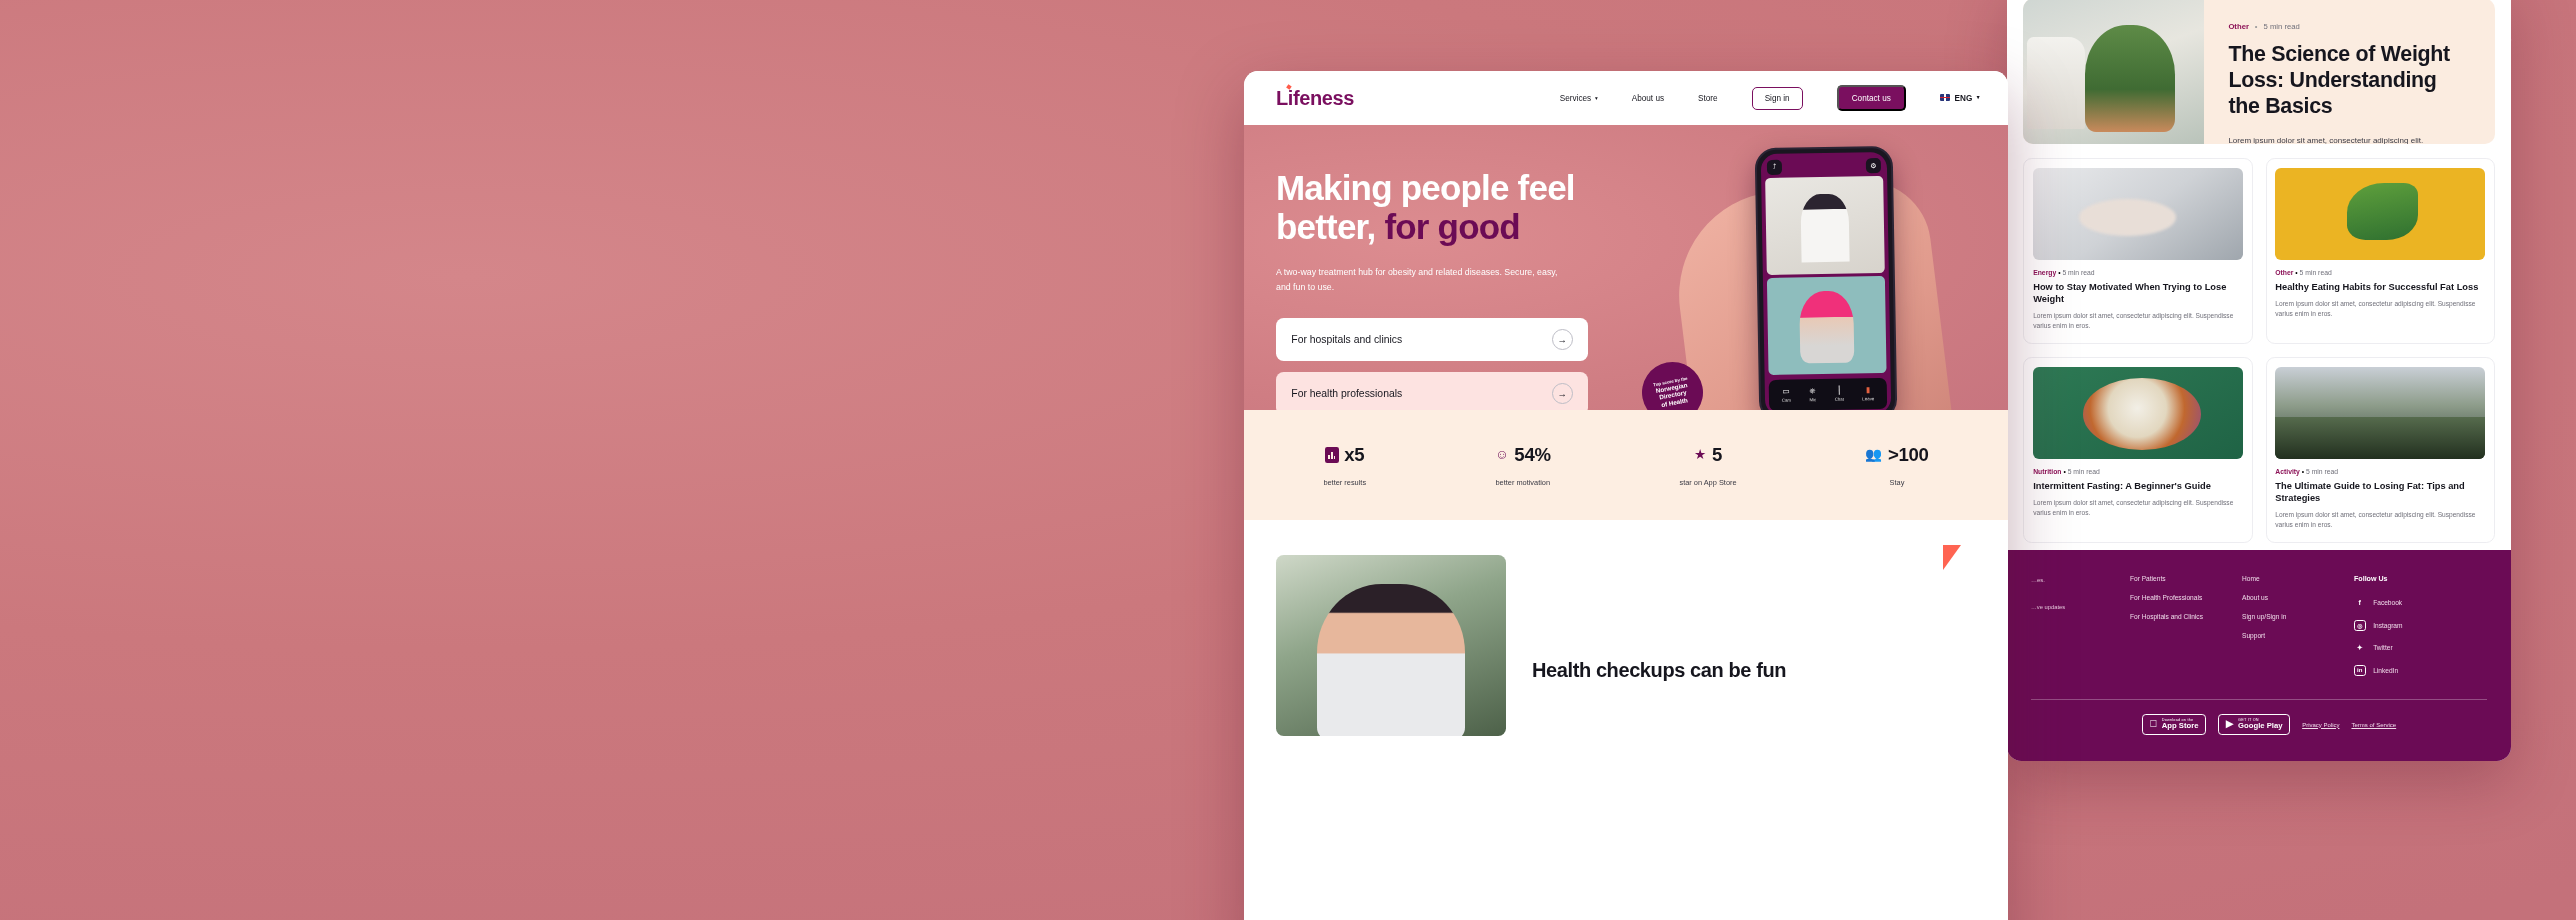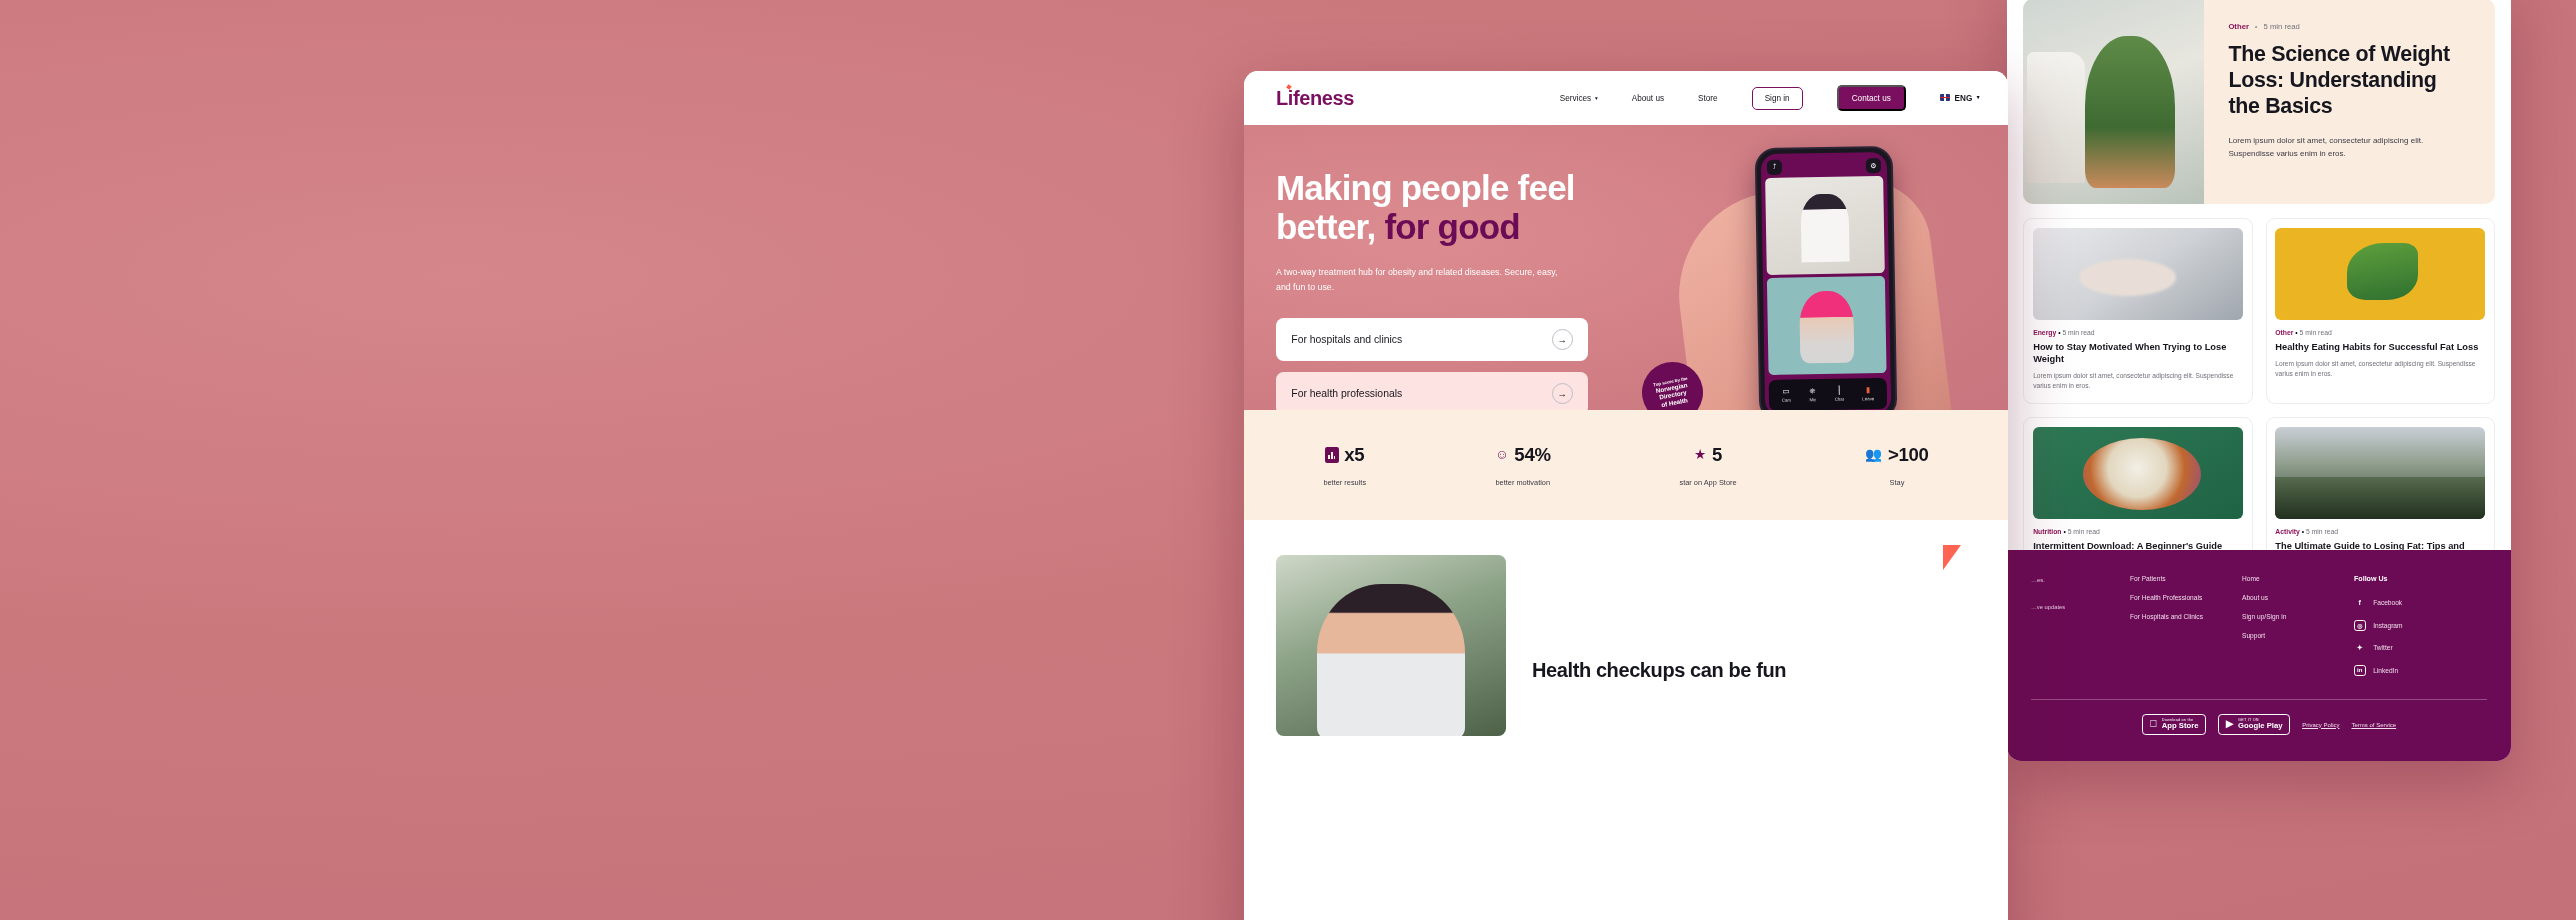--- a/index.html
+++ b/index.html
@@ -33,21 +33,21 @@
     background:#ffffff;
     border-radius:14.2px;
     box-shadow:0 22px 60px rgba(90,20,45,0.30);
     overflow:hidden;
   }
   .featured {
     margin:21px 16.4px 0 16.4px;
     background:#fbece0;
     border-radius:10px;
     display:flex; overflow:hidden;
-    height:205px;
+    height:145px;
   }
   .featured-img {
     width:181px; flex:none;
     background:linear-gradient(160deg,#cfd6d2 0%,#e7e6df 45%,#b9c3ba 100%);
     position:relative;
   }
   .featured-img::before {
     content:""; position:absolute; left:34%; top:18%;
     width:50%; height:74%;
     background:linear-gradient(180deg,#5e8b47 0%,#3f6b33 60%,#c98a5c 100%);
@@ -337,21 +337,21 @@
       <div class="card-desc">Lorem ipsum dolor sit amet, consectetur adipiscing elit. Suspendisse varius enim in eros.</div>
     </div>
 
     <div class="blog-card">
       <div class="blog-thumb t-bowl"></div>
       <div class="card-meta">
         <span class="cat" style="color:#8c1257">Nutrition</span>
         <span class="dot"> • </span>
         <span class="read" style="color:#70707a">5 min read</span>
       </div>
-      <div class="card-title">Intermittent Download: A Beginner's Guide</div>
+      <div class="card-title">Intermittent Fasting: A Beginner's Guide</div>
       <div class="card-desc">Lorem ipsum dolor sit amet, consectetur adipiscing elit. Suspendisse varius enim in eros.</div>
     </div>
 
     <div class="blog-card">
       <div class="blog-thumb t-mtn"></div>
       <div class="card-meta">
         <span class="cat" style="color:#8c1257">Activity</span>
         <span class="dot"> • </span>
         <span class="read" style="color:#70707a">5 min read</span>
       </div>

